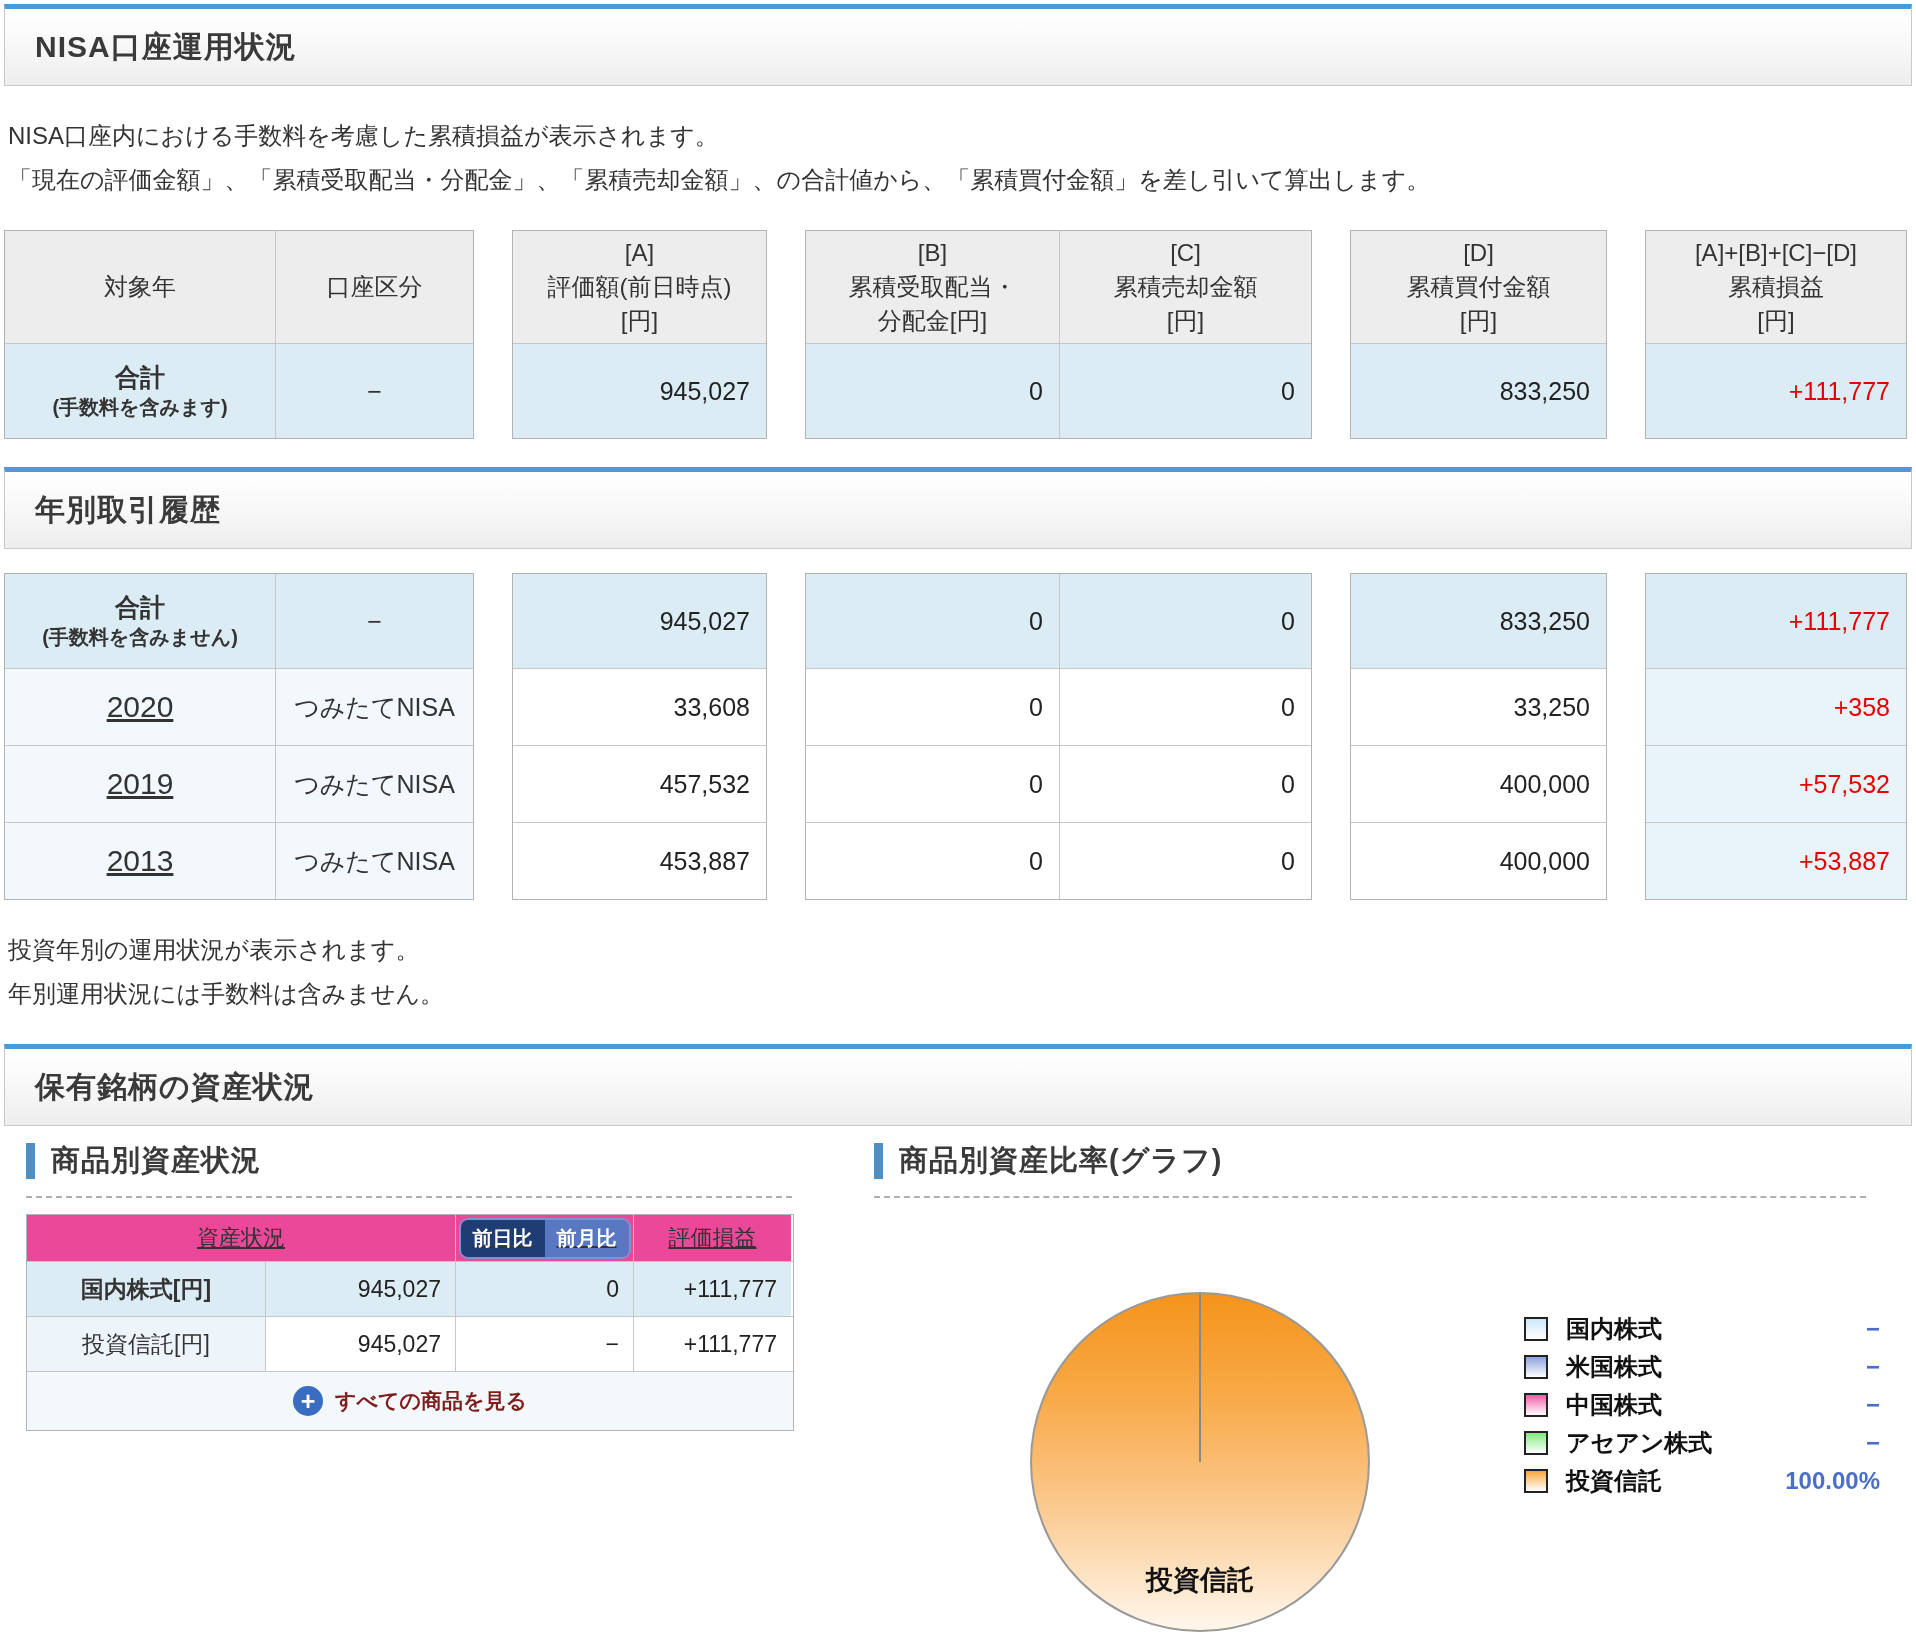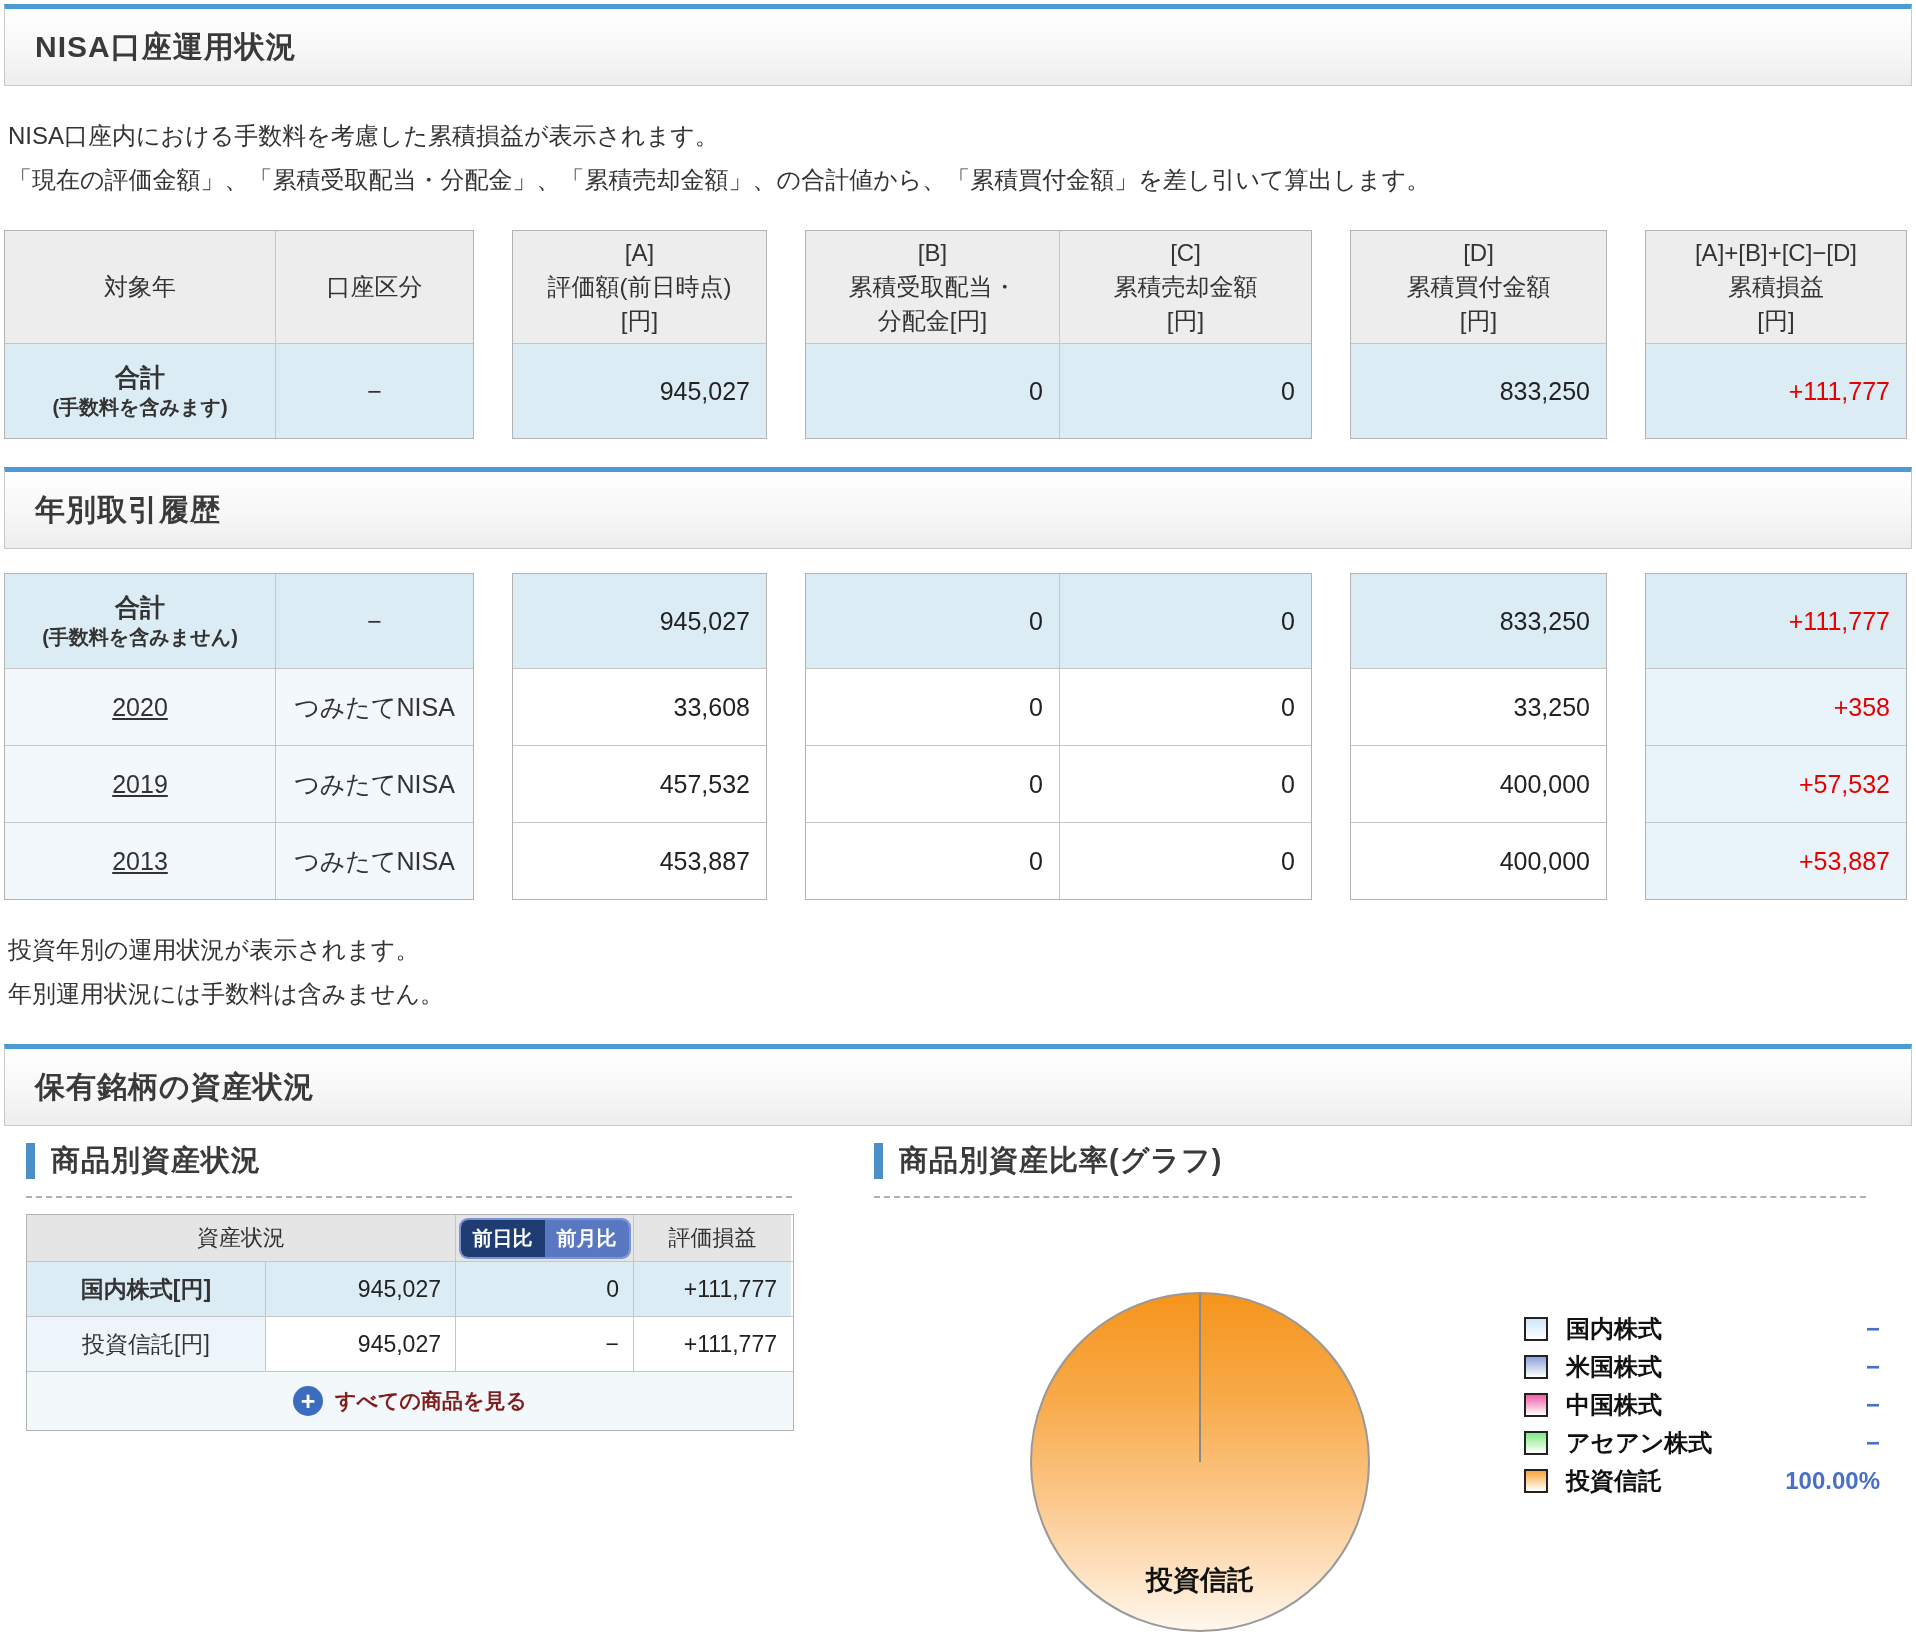--- a/index.html
+++ b/index.html
@@ -33,40 +33,40 @@
   .h-year{height:76px;}
   .hline{font-size:24px;line-height:34px;color:#333;text-align:center;}
   .bg-total{background:#dcecf5;}
   .bg-label{background:#f3f8fc;}
   .bg-pl{background:#e9f3fa;}
   .num{align-items:flex-end;padding-right:16px;font-size:25px;color:#222;}
   .red{color:#e60000;}
   .lbl-main{font-size:25px;font-weight:bold;color:#333;line-height:32px;}
   .lbl-sub{font-size:20px;font-weight:bold;color:#333;line-height:28px;}
   .dash{font-size:25px;color:#333;}
-  a.yearlink{color:#333;text-decoration:underline;font-size:25px;}
+  a.yearlink{color:#333;text-decoration:underline;font-size:30px;}
   .celltext{font-size:25px;color:#333;}
   
   .bottom{position:relative;margin-top:12px;height:552px;}
   .colL{position:absolute;left:26px;top:0;width:766px;}
   .colR{position:absolute;left:874px;top:0;width:1034px;}
   .panel-title{display:flex;align-items:center;height:46px;}
   .panel-title .bar{width:9px;height:36px;background:#4a8fc7;margin-right:16px;}
   .panel-title .pt{font-size:29px;font-weight:bold;color:#3a3a3a;letter-spacing:1px;}
   .dashline{border-bottom:2px dashed #b0b0b0;margin-top:12px;}
   .colR .dashline{width:992px;}
   
   .atable{margin-top:16px;width:766px;border:1px solid #b3b3b3;}
   .arow{display:flex;border-top:1px solid #c6c6c6;}
   .arow:first-child{border-top:none;}
   .acell{border-left:1px solid #c6c6c6;box-sizing:border-box;display:flex;align-items:center;}
   .acell:first-child{border-left:none;}
   .aw1{width:238px;}.aw2{width:190px;}.aw3{width:178px;}.aw4{width:158px;}
   .aw12{width:428px;}
-  .ah{height:46px;background:#e5e5e5;justify-content:center;font-size:22px;color:#333;}
+  .ah{height:46px;background:#ec4899;justify-content:center;font-size:22px;color:#333;text-decoration:underline;}
   .ar{height:54px;}
   .a-label{justify-content:center;font-size:23px;font-weight:bold;color:#333;}
   .a-num{justify-content:flex-end;padding-right:14px;font-size:23px;color:#222;}
   .rowblue .acell{background:#dcecf5;}
   .rowmix .acell{background:#fff;}
   .rowmix .a-label{background:#eef5fa;font-weight:normal;}
   .afoot{height:58px;background:#f3f8fb;display:flex;align-items:center;justify-content:center;border-top:1px solid #c6c6c6;cursor:pointer;}
   .plus-ico{width:30px;height:30px;border-radius:50%;background:#3a6cc0;color:#fff;font-size:25px;font-weight:bold;
     display:inline-flex;align-items:center;justify-content:center;margin-right:12px;line-height:30px;}
   .seeall{font-size:21px;font-weight:bold;color:#7f1d1d;}

